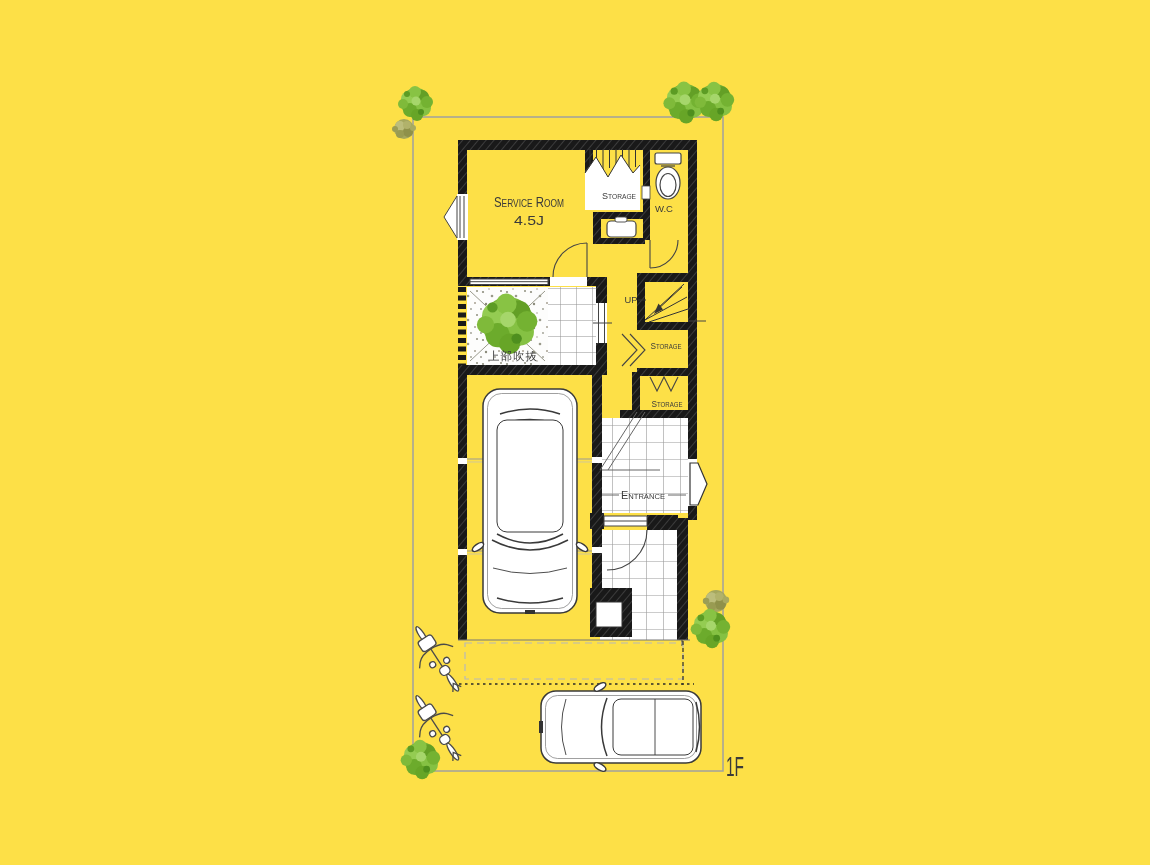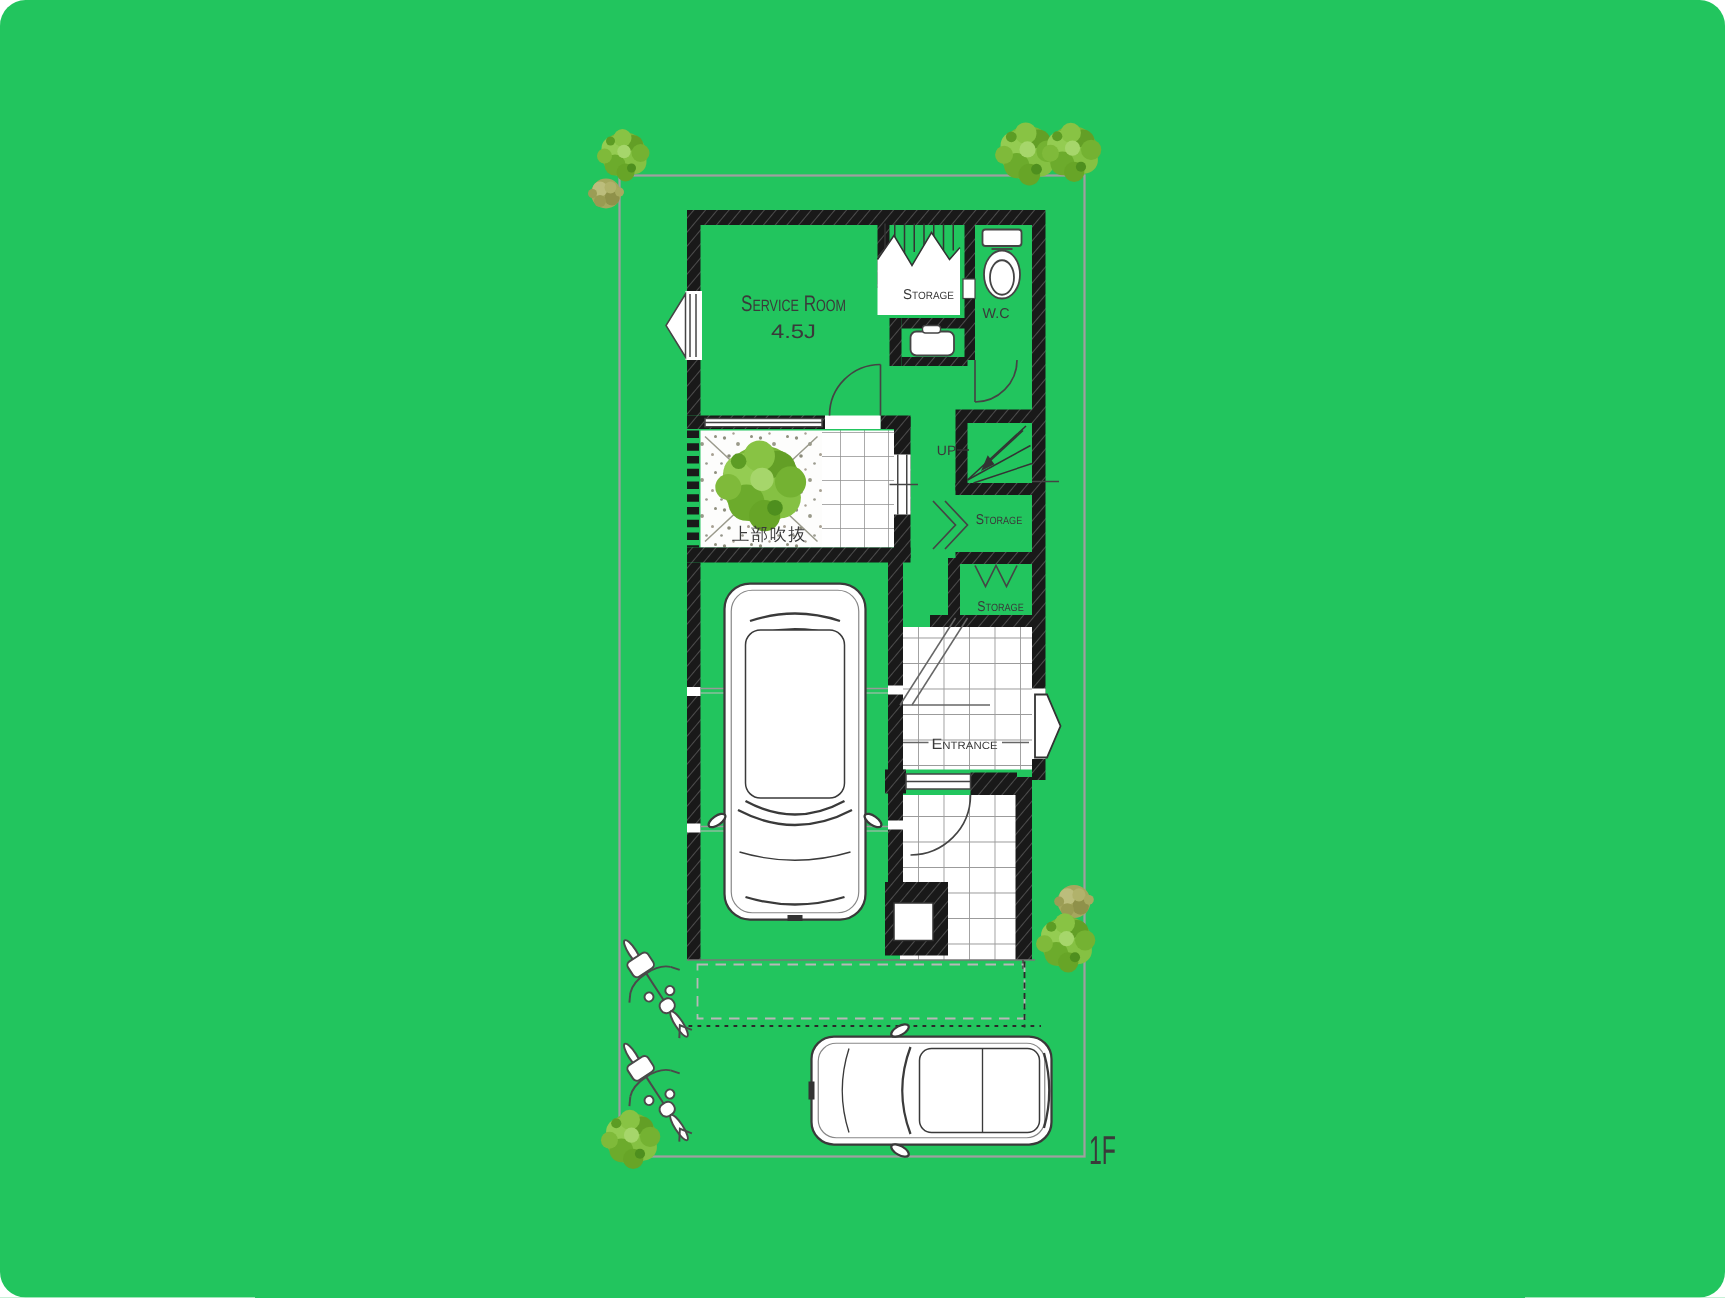--- a/index.html
+++ b/index.html
@@ -1,17 +1,17 @@
 <!DOCTYPE html>
 <html><head>
 <meta charset="utf-8">
 <style>
   html,body{margin:0;padding:0;background:#fff;}
-  .canvas{position:relative;width:1150px;height:865px;background:#22c55e;overflow:hidden;
-          font-family:"Liberation Sans",sans-serif;border-radius:17px;}
+  .canvas{position:relative;width:1150px;height:865px;background:#fde047;overflow:hidden;
+          font-family:"Liberation Sans",sans-serif;}
   svg{position:absolute;left:0;top:0;}
   text{font-family:"Liberation Sans",sans-serif;fill:#3a3a3a;font-variant:small-caps;}
   .jp{font-variant:normal;letter-spacing:1px;}
 </style>
 </head>
 <body>
 
 <div class="canvas">
 <svg width="1150" height="865" viewBox="0 0 1150 865">
   <defs>

